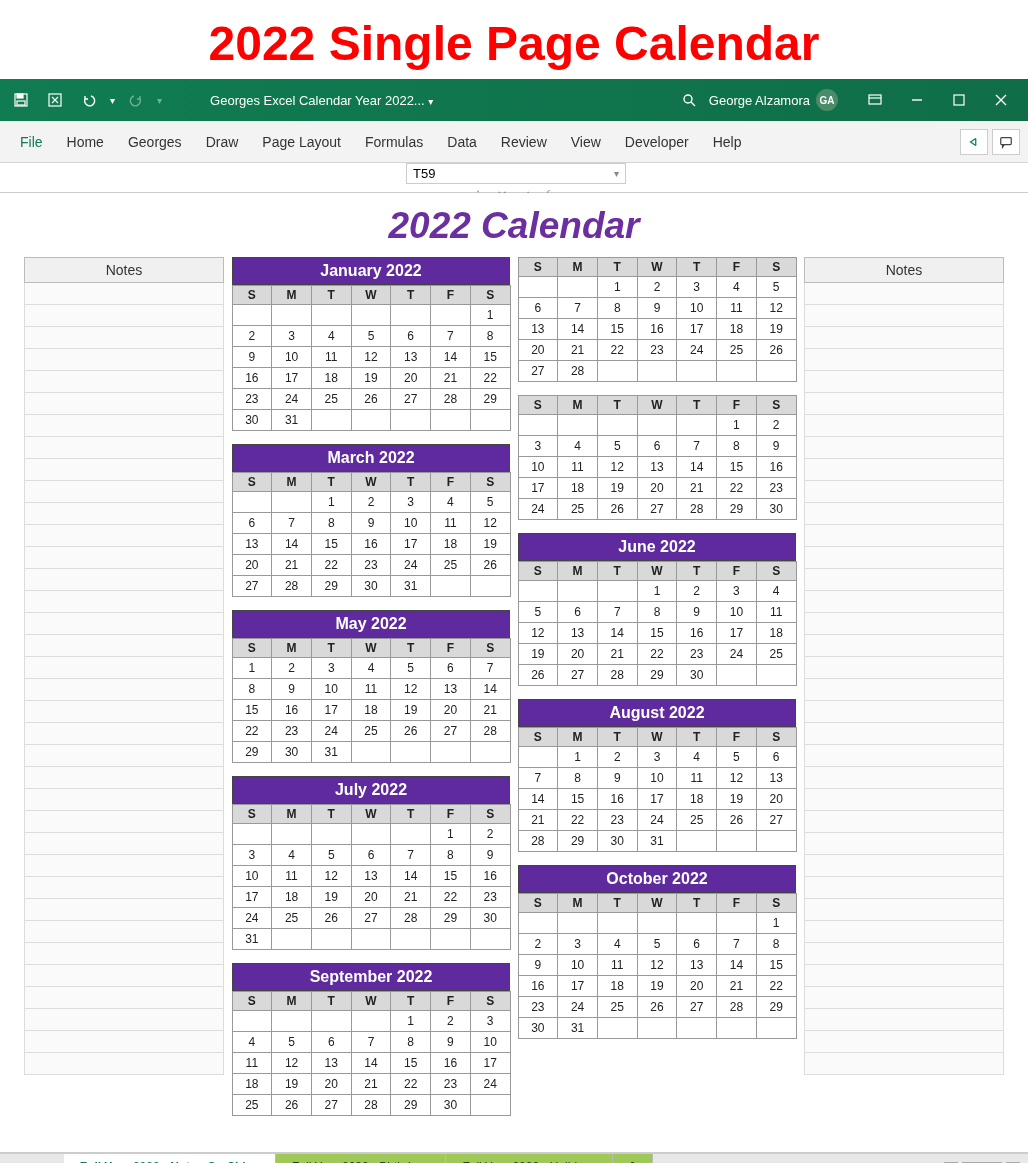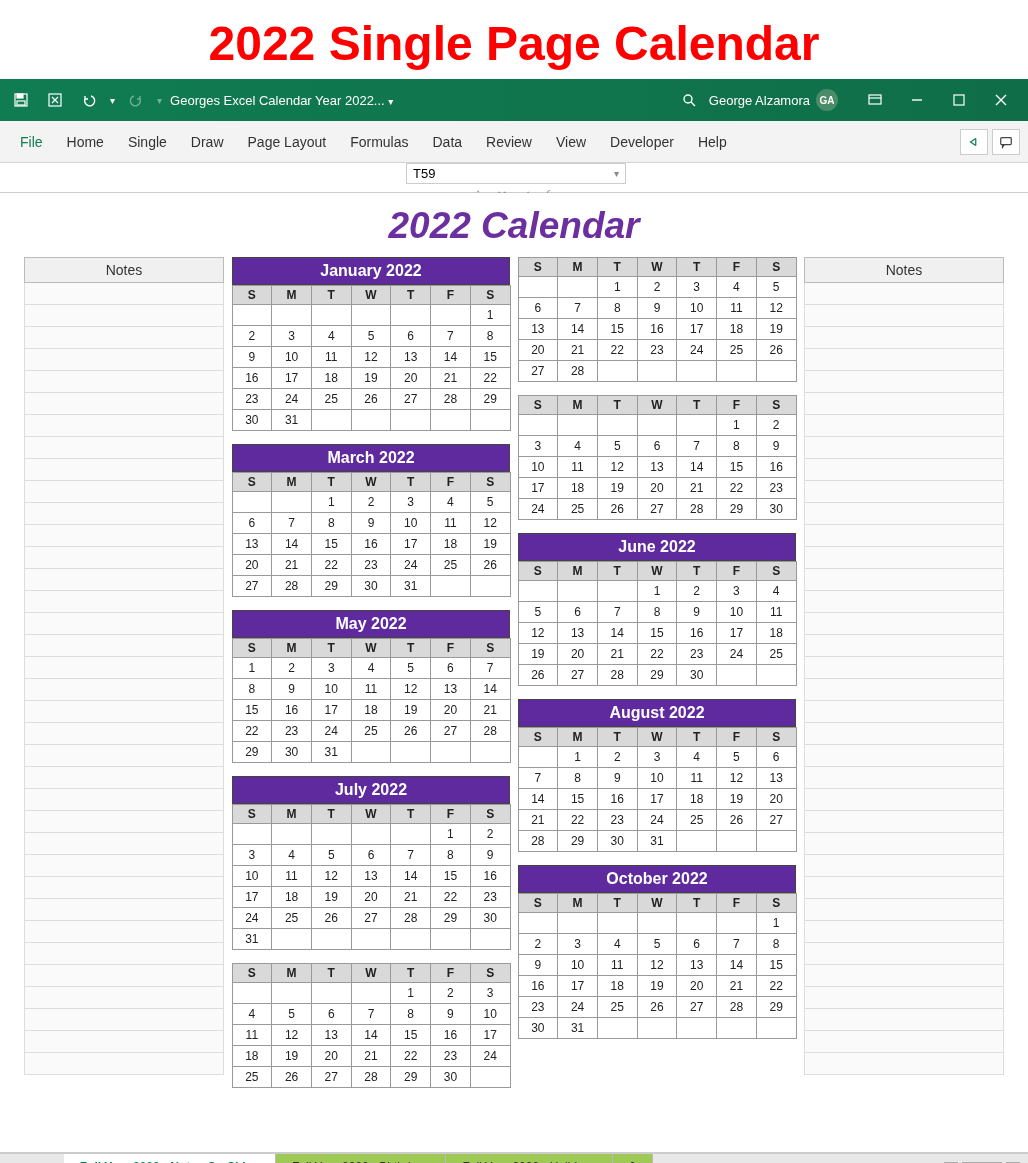--- a/index.html
+++ b/index.html
@@ -1,21 +1,21 @@
 <!DOCTYPE html>
 <html><head>
 <meta charset="utf-8">
 <style>
 * { box-sizing: border-box; margin: 0; padding: 0; }
 body { font-family: "Segoe UI", Arial, sans-serif; background: #fff; width: 1028px; }
 .banner { color: #ff0000; font-size: 48px; font-weight: bold; text-align: center; padding: 16px 0 8px; }
 .titlebar { background: #0d6e4e; background: linear-gradient(to right,#107c52,#0f6e48); color: #fff; height: 42px; display: flex; align-items: center; padding: 0 8px; gap: 8px; font-size: 13px; }
 .tb-btn { width: 26px; height: 26px; display: flex; align-items: center; justify-content: center; cursor: pointer; }
 .tb-btn svg { width: 16px; height: 16px; }
-.tb-title { flex: 0 0 auto; white-space: nowrap; }
+.tb-title { flex: 0 0 auto; margin-left: 40px; white-space: nowrap; }
 .tb-spacer { flex: 1; }
 .tb-search { width: 24px; text-align:center;}
 .tb-user { display: flex; align-items: center; gap: 6px; }
 .tb-avatar { width: 22px; height: 22px; border-radius: 50%; background: #4a8c6a; display: flex; align-items: center; justify-content: center; font-size: 10px; font-weight: bold; }
 .tb-win { display:flex; gap:4px; margin-left:10px;}
 .tb-win .tb-btn { width: 38px; }
 .ribbon { background: #f3f3f3; border-bottom: 1px solid #d4d4d4; display: flex; align-items: center; height: 42px; padding: 0 8px; font-size: 14px; color: #333; }
 .ribbon-tab { padding: 0 12px; height: 100%; display: flex; align-items: center; cursor: pointer; }
 .ribbon-tab.file { color: #107c52; font-weight: 500; }
 .ribbon-right { margin-left: auto; display: flex; gap: 4px; }
@@ -115,21 +115,21 @@
           <path d="M3 3 l10 10 M13 3 l-10 10"></path>
         </svg>
       </div>
   </div>
 </div>
 
 <div class="ribbon">
   <div id="ribbon-tabs" style="display:flex;height:100%">
       <div class="ribbon-tab file">File</div>
       <div class="ribbon-tab">Home</div>
-      <div class="ribbon-tab">Single</div>
+      <div class="ribbon-tab">Georges</div>
       <div class="ribbon-tab">Draw</div>
       <div class="ribbon-tab">Page Layout</div>
       <div class="ribbon-tab">Formulas</div>
       <div class="ribbon-tab">Data</div>
       <div class="ribbon-tab">Review</div>
       <div class="ribbon-tab">View</div>
       <div class="ribbon-tab">Developer</div>
       <div class="ribbon-tab">Help</div>
     </div>
   <div class="ribbon-right">
@@ -451,20 +451,21 @@
             <div class="cell">31</div>
             <div class="cell empty"></div>
             <div class="cell empty"></div>
             <div class="cell empty"></div>
             <div class="cell empty"></div>
             <div class="cell empty"></div>
             <div class="cell empty"></div>
           </div>
         </div>
         <div class="month">
+          <div class="month-title">September 2022</div>
           <div class="month-row month-dow">
             <div class="cell">S</div>
             <div class="cell">M</div>
             <div class="cell">T</div>
             <div class="cell">W</div>
             <div class="cell">T</div>
             <div class="cell">F</div>
             <div class="cell">S</div>
           </div>
           <div class="month-row">

